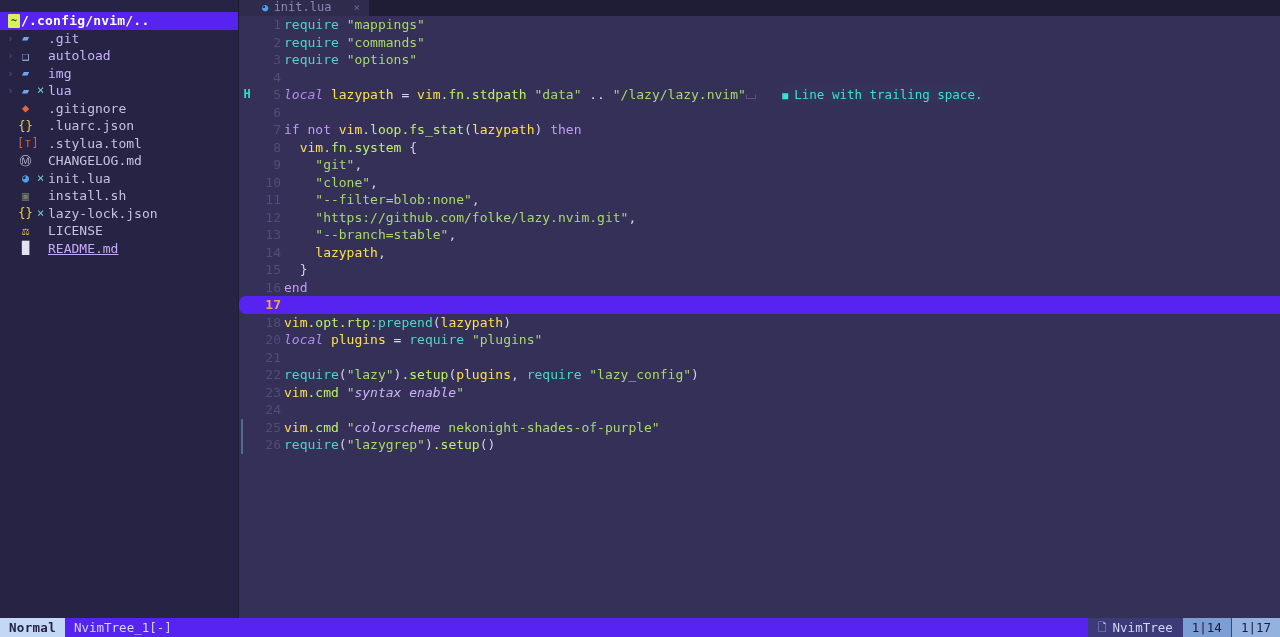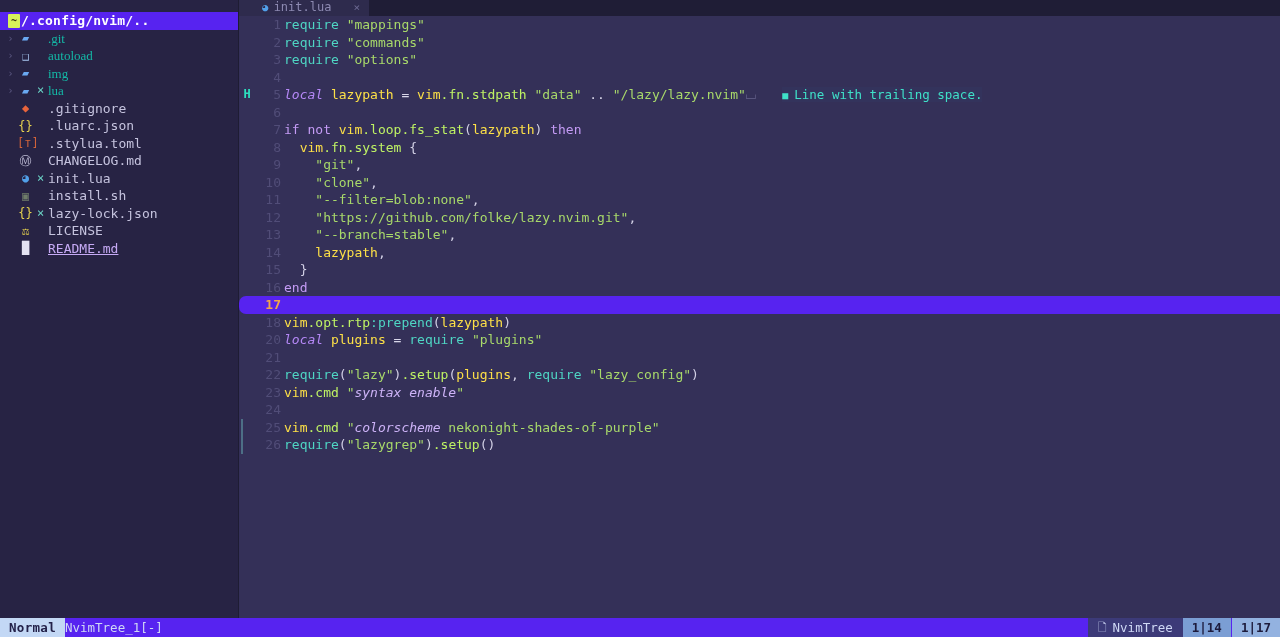--- a/index.html
+++ b/index.html
@@ -30,21 +30,21 @@
   .tree-row.root {
     background:#5723f0; color:#ffffff; font-weight:bold;
     width:239px; padding-left:8px; letter-spacing:.2px;
   }
   .arrow { width:13px; flex:0 0 13px; color:#5d5a83; font-size:10px; text-align:center; }
   .arrow.blank { color:transparent; }
   .t-icon { width:17px; flex:0 0 17px; text-align:center; font-size:12px; line-height:1; }
   .t-mod { width:13px; flex:0 0 13px; text-align:center; color:#6cd6c8; font-size:12px; }
   .t-mod.blank { color:transparent; }
   .t-label { padding-left:1px; }
-  .t-label.dir { color:#14b8a6;font-family:Liberation Serif, serif; }
+  .t-label.dir { color:#c4b5fd; }
   .t-label.underline { color:#c6aaf5; text-decoration:underline; }
   .root-badge {
     display:inline-block; background:#d8f25a; color:#3b3b12;
     font-size:10px; line-height:13px; width:12px; height:14px;
     text-align:center; margin-right:1px; border-radius:1px;
     font-weight:bold; vertical-align:middle;
   }
   .ic-folder { color:#6aa9f2; }
   .ic-folder-open { color:#a8c6ef; }
   .ic-diamond { color:#e8643c; }
@@ -115,33 +115,33 @@
   #statusline {
     position:absolute; left:0; bottom:0; width:1280px; height:19px;
     display:flex; align-items:stretch; font-size:12.5px;
     background:#5723f0;
   }
   .sl-mode {
     background:#c3d8f5; color:#24224a; font-weight:bold;
     padding:0 9px; display:flex; align-items:center; letter-spacing:.3px;
   }
   .sl-file {
-    color:#cfd8f5; padding:0 0; display:flex; align-items:center;
+    color:#cfd8f5; padding:0 9px; display:flex; align-items:center;
     background:#5723f0;
     text-align:center;
   }
   .sl-spacer { flex:1; background:#5723f0; }
   .sl-ft {
     background:#3c3a78; color:#cfd8f5; padding:0 10px;
     display:flex; align-items:center; gap:6px;
   }
   .sl-ft .doc-ic { font-size:11px; color:#cfd8f5; }
   .sl-pos {
     background:#7b9ed4; color:#1d1b3c; padding:0 9px;
-    display:flex; align-items:center; font-weight:bold;
+    display:flex; align-items:center; font-weight:normal;
   }
   .sl-pos.alt { background:#93b2e0; }
   .sl-sep { width:1px; background:#5723f0; }
 </style>
 </head>
 <body>
 
 <div id="app">
 
   <div id="body-row">

